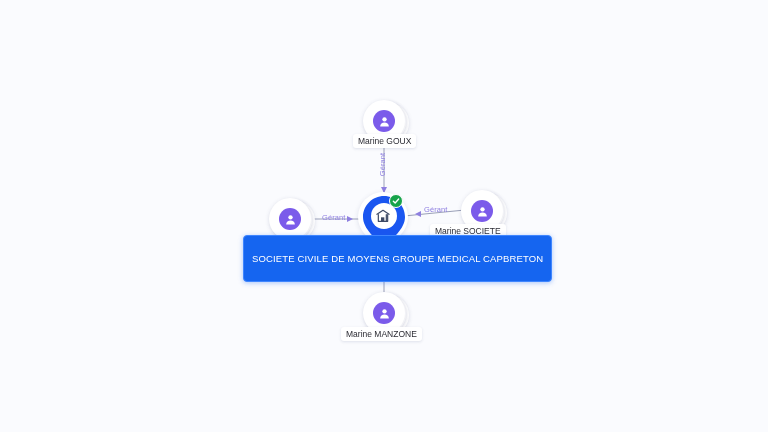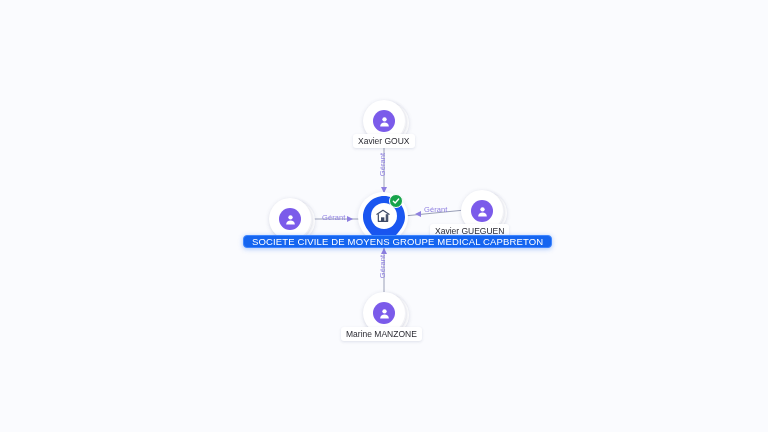--- a/index.html
+++ b/index.html
@@ -141,21 +141,21 @@
     padding: 2px 5px;
     white-space: nowrap;
     box-shadow: 0 1px 3px rgba(60, 70, 120, .14);
     font-family: "Liberation Sans", sans-serif;
   }
   .node-label.primary {
     background: #1565f0;
     color: #ffffff;
     font-size: 9.5px;
     border-radius: 4px;
-    padding: 0 8px;
+    padding: 17px 8px;
     border: 1px solid #3f86ff;
     box-shadow: 0 1px 5px rgba(21, 101, 240, .35);
     letter-spacing: .15px;
   }
 </style>
 </head>
 <body>
 
 <div id="graph-canvas">
 
@@ -187,21 +187,21 @@
     <div class="stack s2"></div>
     <div class="disc">
       <span class="avatar-circle">
         <svg width="13" height="13" viewBox="0 0 24 24" fill="#ffffff">
           <circle cx="12" cy="8" r="4"></circle>
           <path d="M4 21c0-4.4 3.6-7 8-7s8 2.6 8 7z"></path>
         </svg>
       </span>
     </div>
   </div>
-  <div class="node-label" style="left:353px; top:134px;">Xavier GOUX</div>
+  <div class="node-label" style="left:353px; top:134px;">Marine GOUX</div>
 
   <div class="node-person" style="left:269px; top:198px;">
     <div class="stack s1"></div>
     <div class="stack s2"></div>
     <div class="disc">
       <span class="avatar-circle">
         <svg width="13" height="13" viewBox="0 0 24 24" fill="#ffffff">
           <circle cx="12" cy="8" r="4"></circle>
           <path d="M4 21c0-4.4 3.6-7 8-7s8 2.6 8 7z"></path>
         </svg>
@@ -214,21 +214,21 @@
     <div class="stack s2"></div>
     <div class="disc">
       <span class="avatar-circle">
         <svg width="13" height="13" viewBox="0 0 24 24" fill="#ffffff">
           <circle cx="12" cy="8" r="4"></circle>
           <path d="M4 21c0-4.4 3.6-7 8-7s8 2.6 8 7z"></path>
         </svg>
       </span>
     </div>
   </div>
-  <div class="node-label" style="left:430px; top:224px;">Xavier GUEGUEN</div>
+  <div class="node-label" style="left:430px; top:224px;">Marine SOCIETE</div>
 
   <div class="node-person" style="left:363px; top:292px;">
     <div class="stack s1"></div>
     <div class="stack s2"></div>
     <div class="disc">
       <span class="avatar-circle">
         <svg width="13" height="13" viewBox="0 0 24 24" fill="#ffffff">
           <circle cx="12" cy="8" r="4"></circle>
           <path d="M4 21c0-4.4 3.6-7 8-7s8 2.6 8 7z"></path>
         </svg>

